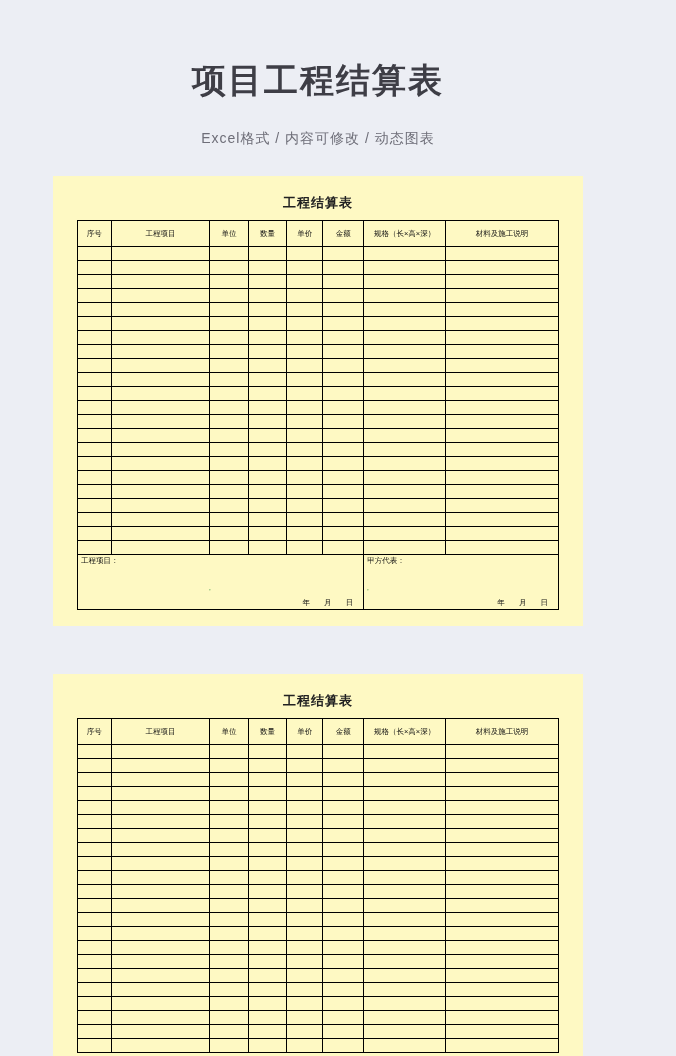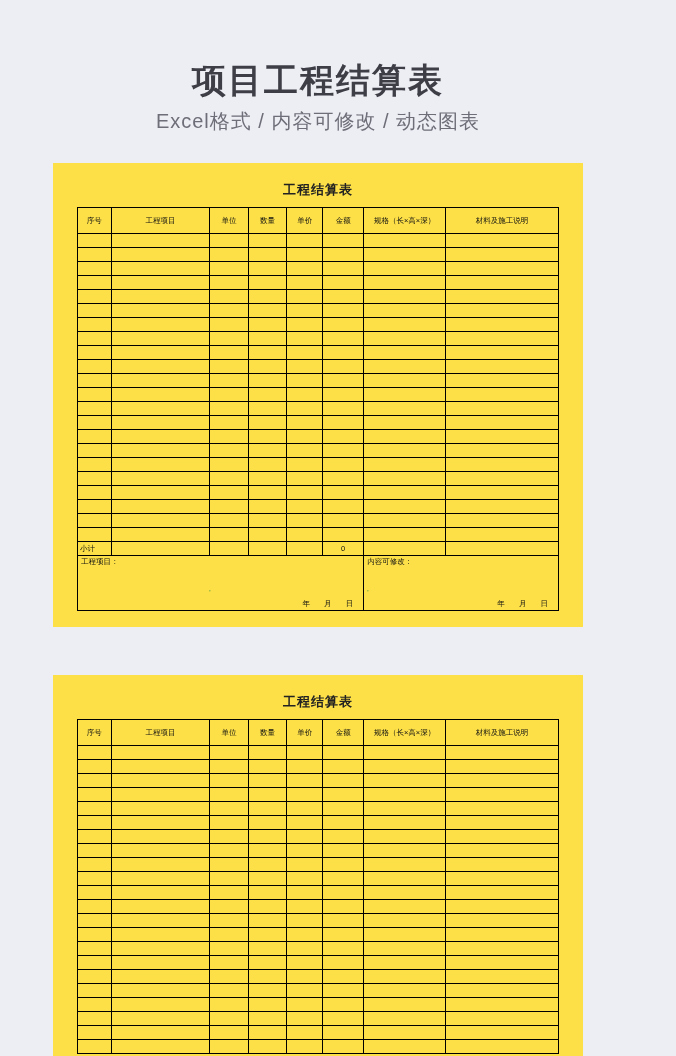--- a/index.html
+++ b/index.html
@@ -22,31 +22,31 @@
   }
   .main-title {
     font-size: 34px;
     font-weight: bold;
     color: #3e3e46;
     letter-spacing: 2px;
     line-height: 44px;
     margin: 0;
   }
   .subtitle {
-    font-size: 20px;
+    font-size: 14px;
     color: #6e6e78;
-    margin-top: 6px;
+    margin-top: 28px;
     letter-spacing: 1px;
     font-weight: normal;
   }
 
   .sheet-card {
     width: 530px;
     margin: 0 auto;
-    background: #fde047;
+    background: #fef9c3;
     padding: 18px 24px 16px 24px;
     position: relative;
   }
   .card-1 { margin-top: 28px; }
   .card-2 { margin-top: 48px; }
 
   .sheet-title {
     text-align: center;
     font-size: 13px;
     font-weight: bold;
@@ -369,41 +369,31 @@
             <td class="empty"></td>
             <td class="empty"></td>
             <td class="empty"></td>
             <td class="empty"></td>
             <td class="empty"></td>
             <td class="empty"></td>
             <td class="empty"></td>
           </tr>
         </tbody>
       <tfoot>
-        <tr>
-          <td class="sub-label">小计</td>
-          <td></td>
-          <td></td>
-          <td></td>
-          <td></td>
-          <td class="sub-zero">0</td>
-          <td></td>
-          <td></td>
-        </tr>
         <tr class="sign-row">
           <td colspan="6">
             <div class="sign-inner">
               <span class="sign-label">工程项目：</span>
               <span class="mark-green left">'</span>
               <span class="date-line">年  月  日</span>
             </div>
           </td>
           <td colspan="2">
             <div class="sign-inner">
-              <span class="sign-label">内容可修改：</span>
+              <span class="sign-label">甲方代表：</span>
               <span class="mark-green right">'</span>
               <span class="date-line">年  月  日</span>
             </div>
           </td>
         </tr>
       </tfoot>
     </table>
   </div>
 
   <div class="sheet-card card-2">

